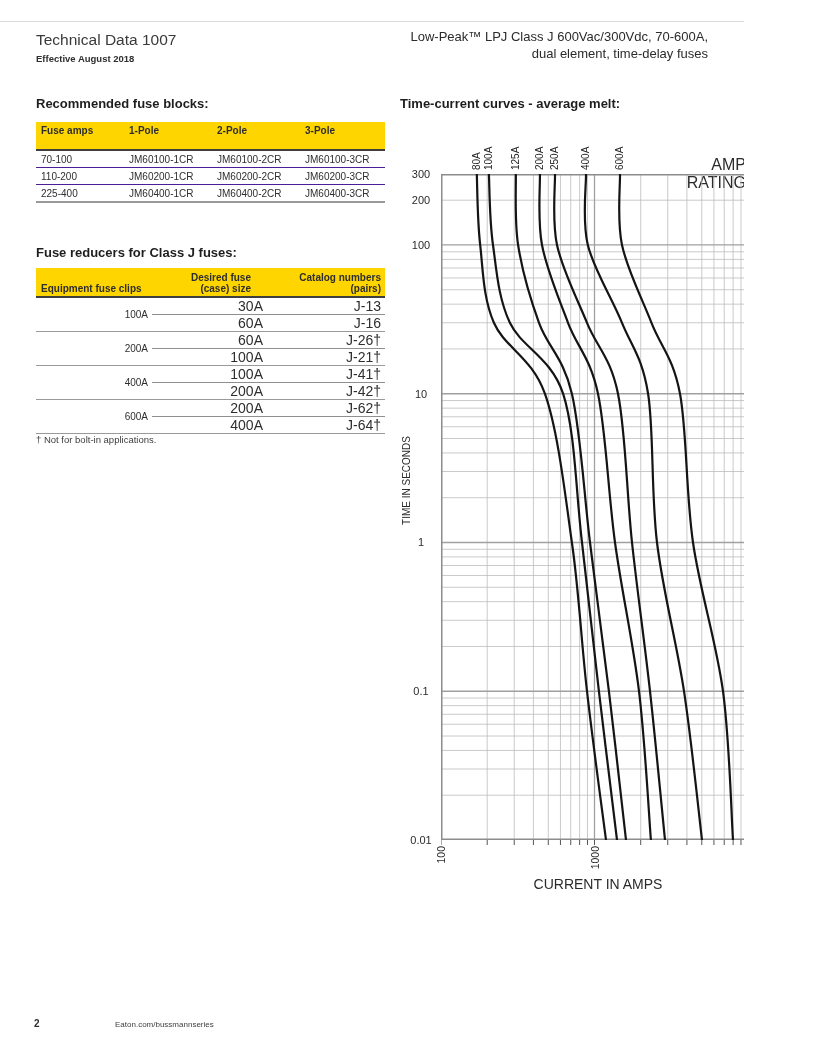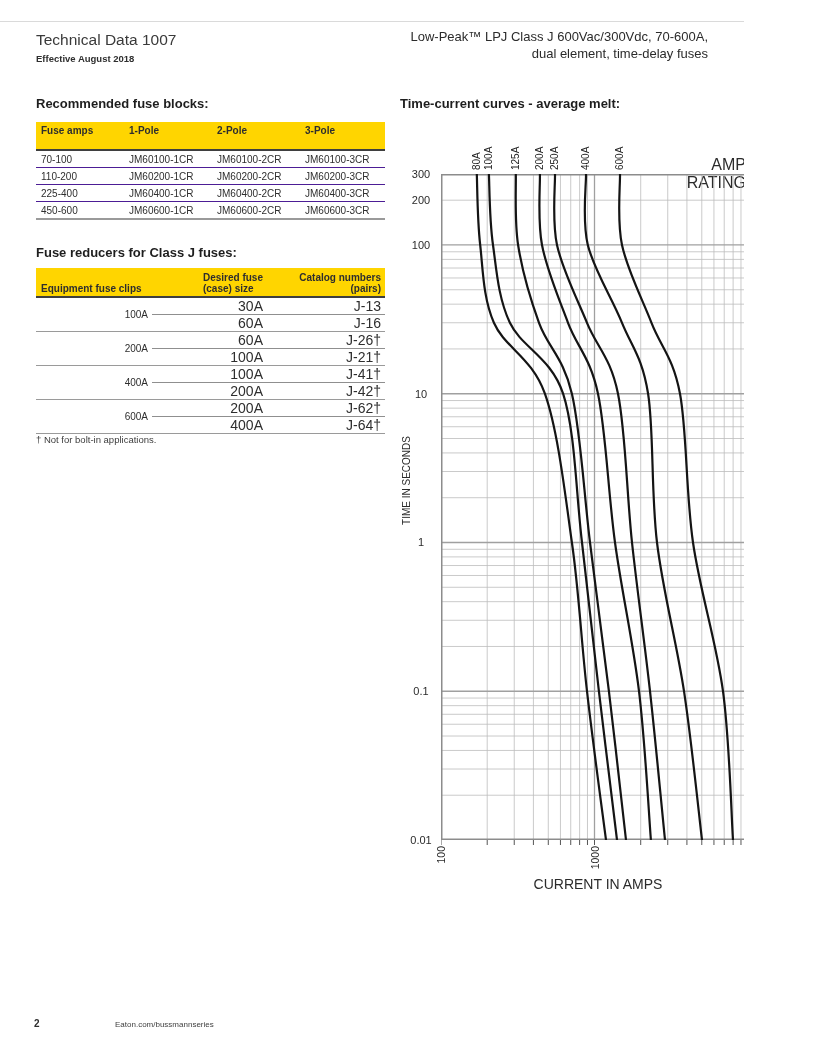--- a/index.html
+++ b/index.html
@@ -20,21 +20,21 @@
   .t1 td{font-size:10px;padding:2px 0 2px 5px;border-top:1px solid #4c1d95;height:12px;}
   .t1 tbody tr:first-child td{border-top:none;}
   .t1 tbody tr:last-child td{border-bottom:2px solid #9a9a9a;}
   .t1 col.c1,.t1 col.c2,.t1 col.c3{width:88px;} .t1 col.c4{width:85px;}
   .note{position:absolute;left:36px;top:209px;width:345px;font-size:9.5px;line-height:11.5px;color:#3d3d3d;}
 
   
   .t2{position:absolute;left:36px;top:268px;width:349px;}
   .t2-header{position:relative;height:28px;background:#FFD500;border-bottom:2px solid #3f3f3f;font-size:10px;font-weight:bold;}
   .h-clips{position:absolute;left:5px;bottom:2px;}
-  .h-size{position:absolute;right:122px;bottom:2px;text-align:left;line-height:11px;}
+  .h-size{position:absolute;right:134px;bottom:2px;text-align:right;line-height:11px;}
   .h-catalog{position:absolute;right:4px;bottom:2px;text-align:right;line-height:11px;}
   .t2-body{border-bottom:1.5px solid #9a9a9a;}
   .group{position:relative;height:33px;}
   .group + .group{border-top:1.5px solid #9a9a9a;}
   .group-label{position:absolute;left:0;top:0;width:112px;height:100%;display:flex;align-items:center;justify-content:flex-end;font-size:10px;}
   .group-rows{margin-left:116px;}
   .group-row{height:16.5px;display:flex;align-items:center;font-size:14px;box-sizing:border-box;}
   .group-row:first-child{border-bottom:1px solid #8f8f8f;}
   .cell-size{width:111px;text-align:right;}
   .cell-catalog{flex:1;text-align:right;padding-right:4px;}
@@ -94,26 +94,20 @@
           <td>110-200</td>
           <td>JM60200-1CR</td>
           <td>JM60200-2CR</td>
           <td>JM60200-3CR</td>
         </tr>
         <tr>
           <td>225-400</td>
           <td>JM60400-1CR</td>
           <td>JM60400-2CR</td>
           <td>JM60400-3CR</td>
-        </tr>
-        <tr>
-          <td>450-600</td>
-          <td>JM60600-1CR</td>
-          <td>JM60600-2CR</td>
-          <td>JM60600-3CR</td>
         </tr>
       </tbody>
   </table>
 
   <h2 id="fr-heading">Fuse reducers for Class J fuses:</h2>
   <div class="t2">
     <div class="t2-header">
       <div class="h-clips">Equipment fuse clips</div>
       <div class="h-size">
         <div>Desired fuse</div>

